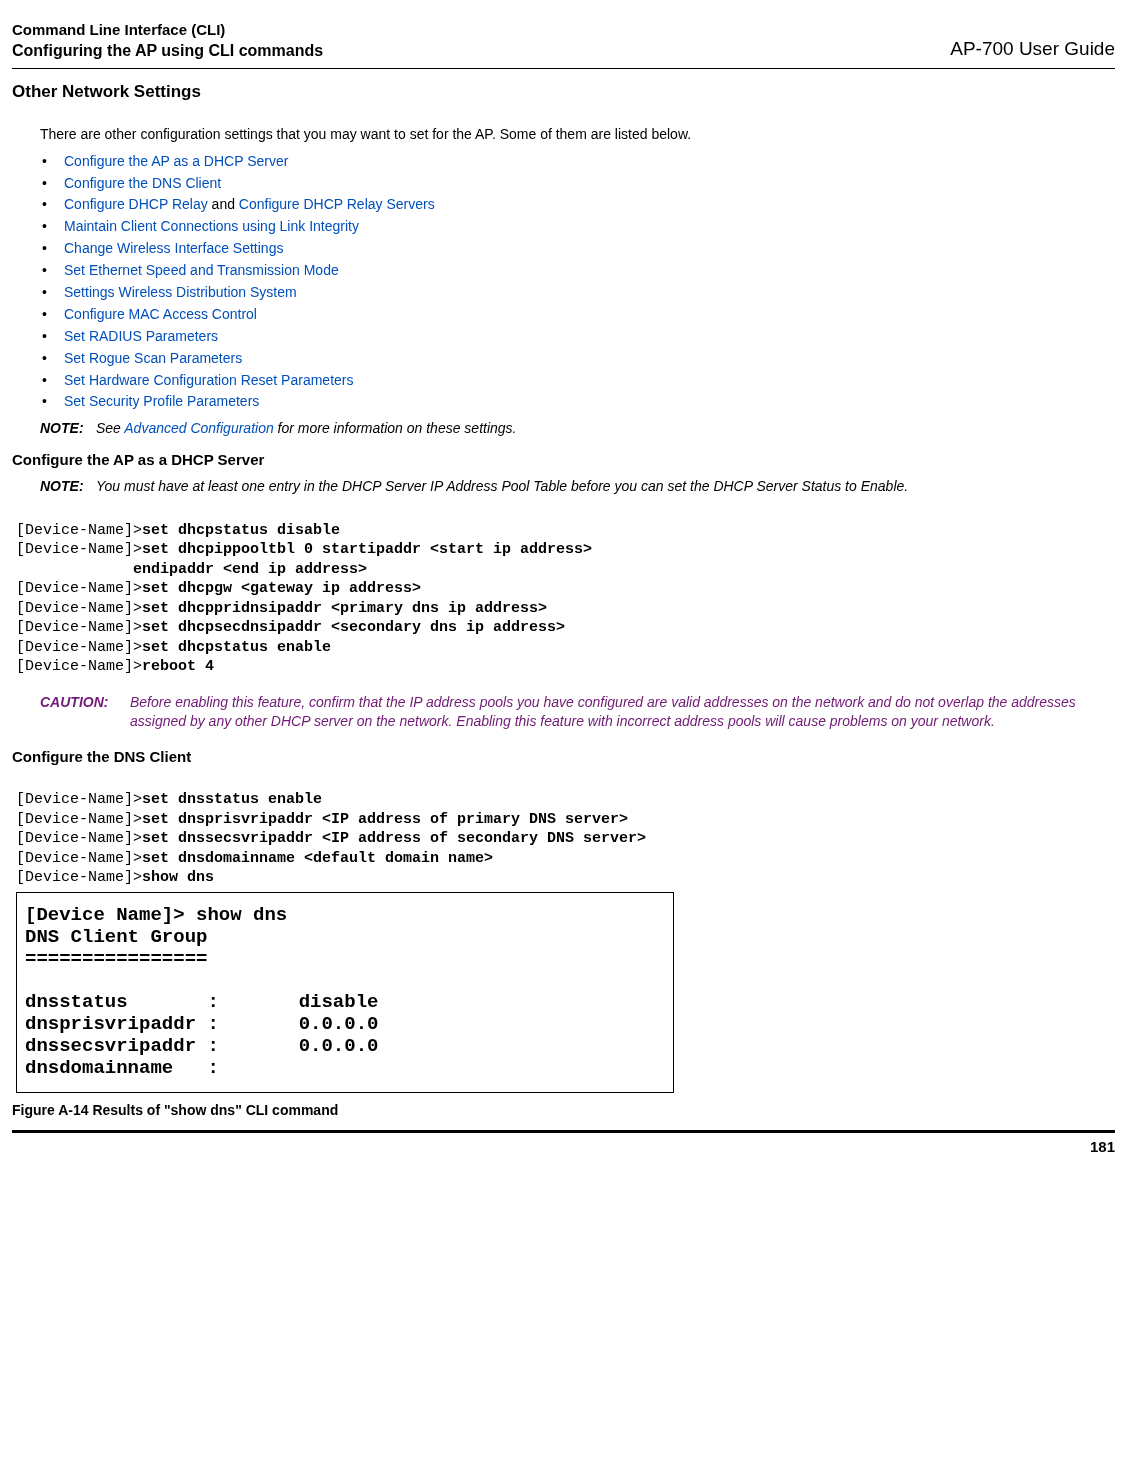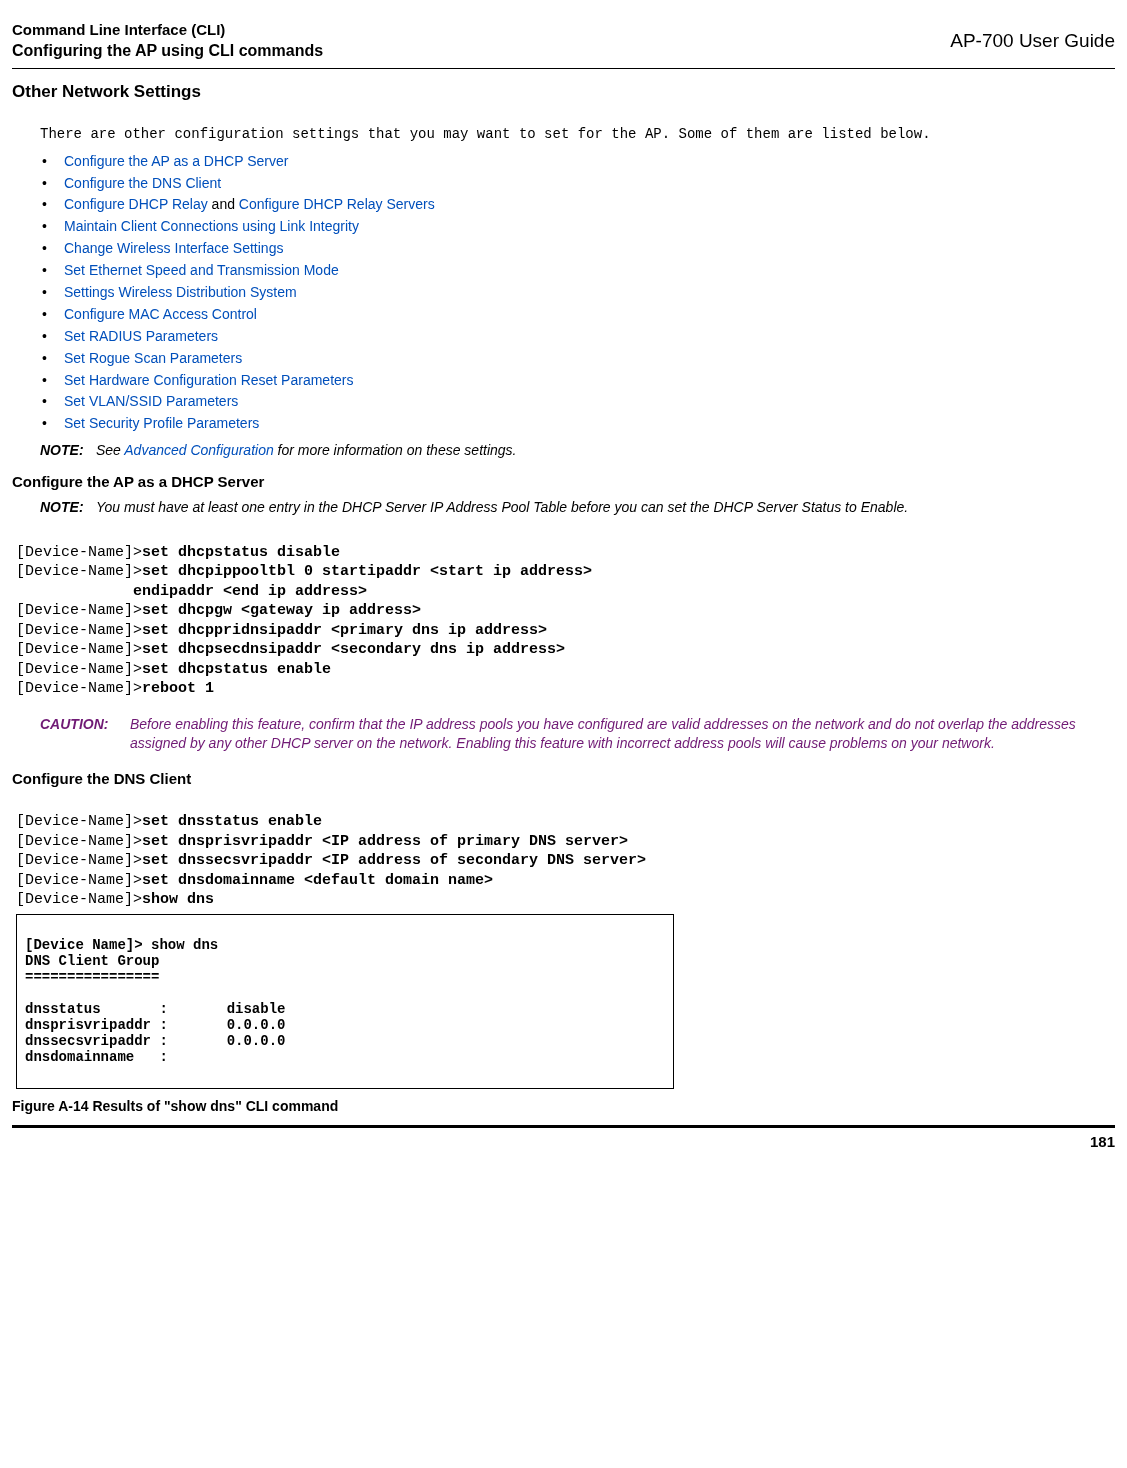--- a/index.html
+++ b/index.html
@@ -8,21 +8,21 @@
       line-height: 1.35;
       color: #000;
       margin: 0;
       padding: 20px 12px 10px 12px;
       width: 1127px;
       box-sizing: border-box;
     }
     .header {
       display: flex;
       justify-content: space-between;
-      align-items: center;
+      align-items: flex-end;
       border-bottom: 1px solid #000;
       padding-bottom: 6px;
       margin-bottom: 12px;
     }
     .header-left {
       display: flex;
       flex-direction: column;
     }
     .header-left .h-title {
       font-weight: bold;
@@ -39,21 +39,20 @@
     h3.section-title {
       font-size: 17px;
       font-weight: bold;
       margin: 8px 0 6px 0;
     }
     .body-indent {
       padding-left: 28px;
     }
     .intro-text {
       margin: 21px 0 8px 0;
-      font-family: Liberation Mono, monospace;
     }
     ul.link-list {
       list-style: none;
       padding-left: 0;
       margin: 0 0 8px 0;
     }
     ul.link-list li {
       margin: 3px 0;
     }
     ul.link-list li::before {
@@ -107,24 +106,24 @@
       font-weight: bold;
       white-space: nowrap;
       min-width: 90px;
     }
     .caution-text {
       flex: 1;
     }
     .result-box {
       border: 1px solid #000;
       width: 640px;
-      padding: 22px 8px;
+      padding: 12px 8px;
       margin: 4px 0 4px 4px;
       font-family: "Courier New", Courier, monospace;
-      font-size: 14px;
+      font-size: 19px;
       font-weight: bold;
       white-space: pre;
       line-height: 1.15;
     }
     .figure-caption {
       font-weight: bold;
       margin: 8px 0 4px 0;
     }
     .footer {
       border-top: 3px solid #000000;
@@ -156,21 +155,20 @@
     <li><span class="link">Configure the DNS Client</span></li>
     <li><span class="link">Configure DHCP Relay</span><span> and </span><span class="link">Configure DHCP Relay Servers</span></li>
     <li><span class="link">Maintain Client Connections using Link Integrity</span></li>
     <li><span class="link">Change Wireless Interface Settings</span></li>
     <li><span class="link">Set Ethernet Speed and Transmission Mode</span></li>
     <li><span class="link">Settings Wireless Distribution System</span></li>
     <li><span class="link">Configure MAC Access Control</span></li>
     <li><span class="link">Set RADIUS Parameters</span></li>
     <li><span class="link">Set Rogue Scan Parameters</span></li>
     <li><span class="link">Set Hardware Configuration Reset Parameters</span></li>
-    <li><span class="link">Set VLAN/SSID Parameters</span></li>
     <li><span class="link">Set Security Profile Parameters</span></li>
   </ul>
 
   <div class="note-block">
     <span class="note-label">NOTE:</span>
     <span class="note-text">
       <span>See </span><span class="link" style="font-style: italic;">Advanced Configuration</span><span> for more information on these settings.</span>
     </span>
   </div>
 </div>
@@ -185,21 +183,21 @@
 </div>
 
 <div class="cli-block">
 <span class="cli-prompt">[Device-Name]&gt;</span><span class="cli-bold">set dhcpstatus disable</span>
 <span class="cli-prompt">[Device-Name]&gt;</span><span class="cli-bold">set dhcpippooltbl 0 startipaddr &lt;start ip address&gt;</span>
 <span class="cli-bold">             endipaddr &lt;end ip address&gt;</span>
 <span class="cli-prompt">[Device-Name]&gt;</span><span class="cli-bold">set dhcpgw &lt;gateway ip address&gt;</span>
 <span class="cli-prompt">[Device-Name]&gt;</span><span class="cli-bold">set dhcppridnsipaddr &lt;primary dns ip address&gt;</span>
 <span class="cli-prompt">[Device-Name]&gt;</span><span class="cli-bold">set dhcpsecdnsipaddr &lt;secondary dns ip address&gt;</span>
 <span class="cli-prompt">[Device-Name]&gt;</span><span class="cli-bold">set dhcpstatus enable</span>
-<span class="cli-prompt">[Device-Name]&gt;</span><span class="cli-bold">reboot 1</span>
+<span class="cli-prompt">[Device-Name]&gt;</span><span class="cli-bold">reboot 4</span>
 </div>
 
 <div class="caution-block">
   <span class="caution-label">CAUTION:</span>
   <span class="caution-text">Before enabling this feature, confirm that the IP address pools you have configured are valid addresses on the network and do not overlap the addresses assigned by any other DHCP server on the network. Enabling this feature with incorrect address pools will cause problems on your network.</span>
 </div>
 
 <h4 class="sub-section">Configure the DNS Client</h4>
 
 <div class="cli-block">

